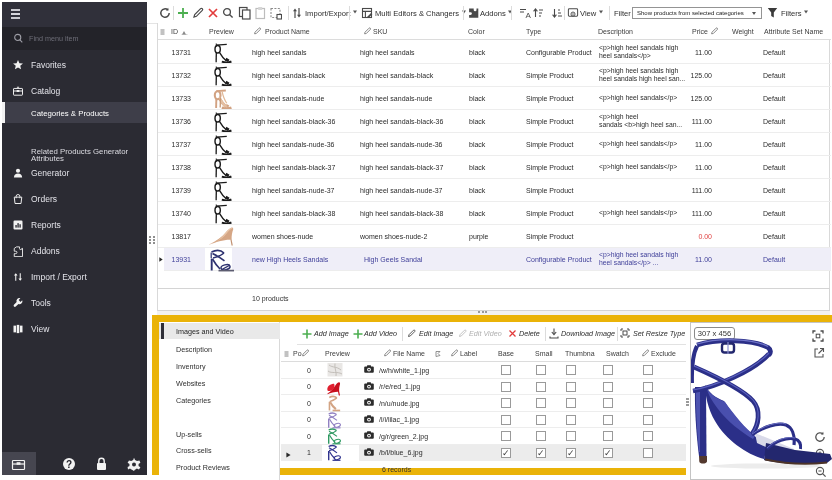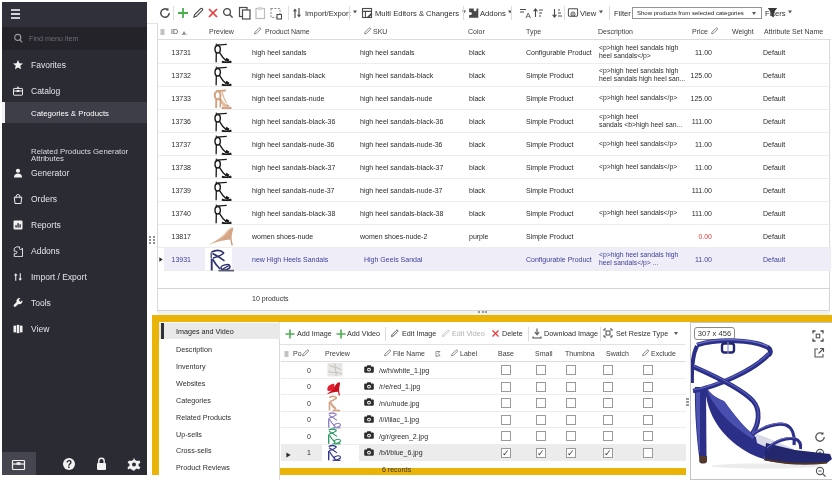--- a/index.html
+++ b/index.html
@@ -39,21 +39,21 @@
 
 #prodcount { left:157px; top:288px; width:673px; height:23px; background:#fff; border:1px solid #d4d4d4; border-left:1px solid #d9d9d9; }
 #splith { left:157px; top:311px; width:673px; height:4px; background:#f2f2f2; }
 
 #bpanel { left:152px; top:315px; width:794px; height:160px; background:#fff; border:7px solid #eab308; }
 #tabs { position:absolute; left:0; top:0; width:121px; height:158px; border-right:1px solid #d9d9d9; background:#fff; }
 .tab { position:absolute; left:0; width:121px; height:17px; font-size:7.2px; color:#2e2e2e; }
 .tab span { position:absolute; left:17px; top:50%; transform:translateY(-50%); white-space:nowrap; }
 #tabsel { position:absolute; left:0; top:1px; width:121px; height:16px; background:#e9e9e9; }
 #tabselbar { position:absolute; left:2px; top:1px; width:3px; height:16px; background:#2f2f38; }
-#btb { position:absolute; left:121px; top:0; width:405px; height:23px; border-bottom:1px solid #e2e2e2; }
+#btb { position:absolute; left:138px; top:0; width:405px; height:23px; border-bottom:1px solid #e2e2e2;font-style:italic; }
 .btbtxt { position:absolute; top:50%; transform:translateY(-50%); font-size:7.2px; color:#2d2d2d; white-space:nowrap; }
 .gray { color:#b0b0b0; }
 #bghead { position:absolute; left:122px; top:23px; width:405px; height:17px; border-bottom:1px solid #dcdcdc; }
 .bh { position:absolute; top:50%; transform:translateY(-50%); font-size:7px; color:#3c3c3c; white-space:nowrap; }
 .brow { position:absolute; left:122px; width:405px; height:16.5px; border-bottom:1px solid #ededed; font-size:7px; color:#2b2b2b; }
 .bprev { position:absolute; left:45px; top:0px; width:16px; height:17px; overflow:visible; }
 .cam { position:absolute; left:83px; top:3px; width:10px; height:8px; }
 .cb { position:absolute; top:3px; width:10px; height:10px; border:1px solid #9a9a9a; background:#fff; }
 .cb.on::after { content:"✓"; position:absolute; left:0px; top:-1px; font-size:9px; color:#3a3a3a; }
 #bfoot { position:absolute; left:122px; top:139px; width:405px; height:19px; }
@@ -279,21 +279,21 @@
         <circle cx="6.5" cy="8.2" r="2.2" fill="none" stroke="#4a4a4a" stroke-width="1"></circle>
         <circle cx="6.5" cy="8.2" r="0.8" fill="#4a4a4a"></circle>
       </svg>
     <div class="tbtxt" style="left:433px;">View<span class="caret"></span></div>
     <div class="tbsep" style="left:462px;"></div>
     <div class="tbtxt" style="left:467px;">Filter</div>
     <div id="filtersel">Show products from selected categories<span style="position:absolute;right:5px;top:3.5px;width:0;height:0;border-left:2.6px solid transparent;border-right:2.6px solid transparent;border-top:3.2px solid #555;"></span></div>
     <svg style="position:absolute;left:620px;top:5px;" width="11" height="12" viewBox="0 0 11 12">
         <path d="M0.8 1 H10.2 L6.8 5.6 V10.5 L4.2 9 V5.6 Z" fill="#3a3a3a"></path>
       </svg>
-    <div class="tbtxt" style="left:618px;text-align:right;">Filters<span class="caret"></span></div>
+    <div class="tbtxt" style="left:634px;text-align:right;">Filters<span class="caret"></span></div>
   </div>
 
   <svg width="0" height="0" style="position:absolute;">
     <defs>
       <g id="shoeblk">
         <g fill="none" stroke="#1b1b1b">
           <path d="M3.4,3.2 L14.5,2.4" stroke-width="1.3"></path>
           <path d="M3.4,1.5 L3.6,4.8" stroke-width="1.1"></path>
           <ellipse cx="4.9" cy="7.6" rx="2.8" ry="3.9" stroke-width="1.5"></ellipse>
           <path d="M3.5,11 L3.3,21.3" stroke-width="1.4"></path>
@@ -534,23 +534,20 @@
         </div>
       <div class="tab" style="top:35px;">
           <span>Inventory</span>
         </div>
       <div class="tab" style="top:52px;">
           <span>Websites</span>
         </div>
       <div class="tab" style="top:69px;">
           <span>Categories</span>
         </div>
-      <div class="tab" style="top:86px;">
-          <span>Related Products</span>
-        </div>
       <div class="tab" style="top:103px;">
           <span>Up-sells</span>
         </div>
       <div class="tab" style="top:119.5px;">
           <span>Cross-sells</span>
         </div>
       <div class="tab" style="top:136px;">
           <span>Product Reviews</span>
         </div>
     </div>

